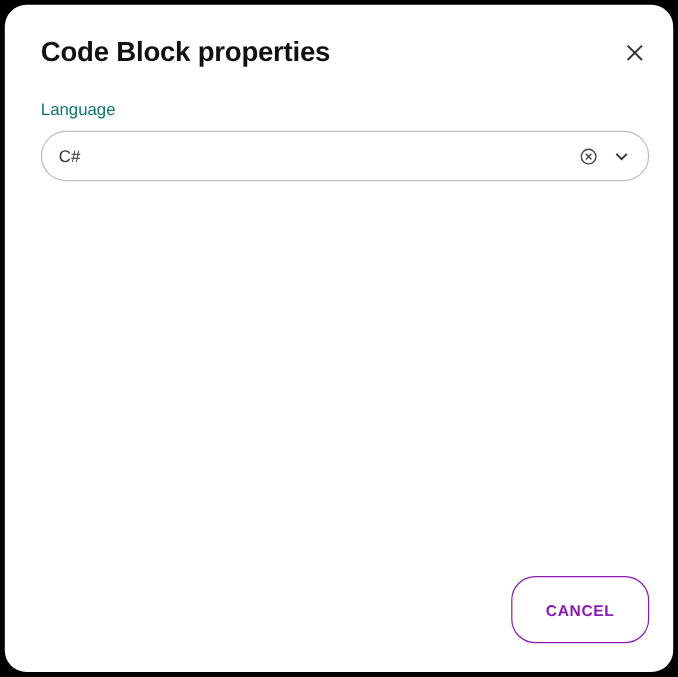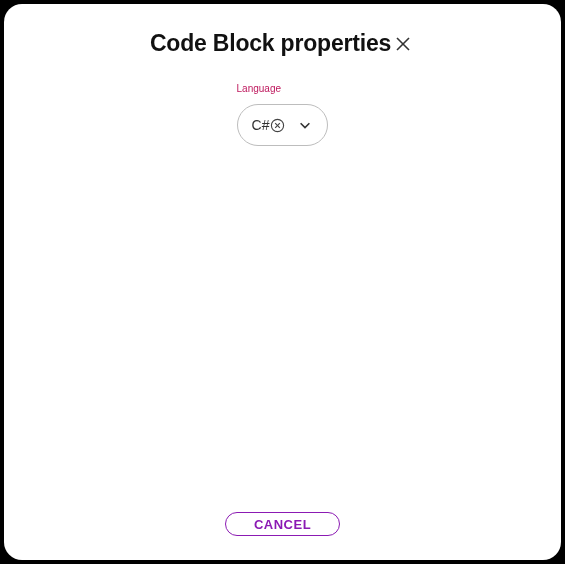--- a/index.html
+++ b/index.html
@@ -2,24 +2,23 @@
 <html><head>
 <meta charset="utf-8">
 <style>
   * { box-sizing: border-box; margin: 0; padding: 0; }
   html, body { width: 565px; height: 564px; font-family: -apple-system, BlinkMacSystemFont, "Segoe UI", Arial, sans-serif; background: #000; }
   .modal {
     position: absolute;
     top: 4px; left: 4px; right: 4px; bottom: 4px;
     background: #fff;
     border-radius: 18px;
-    padding: 26px 30px 24px 30px;
+    padding: 26px 20px 24px 30px;
     display: flex;
     flex-direction: column;
-    align-items: center;
   }
   .header {
     display: flex;
     justify-content: space-between;
     align-items: center;
     margin-bottom: 26px;
   }
   .title {
     font-size: 23px;
     font-weight: 700;
@@ -28,22 +27,22 @@
   }
   .close-btn {
     width: 24px; height: 24px;
     display: flex;
     align-items: center; justify-content: center;
     cursor: pointer;
     color: #333;
   }
   .field-group { margin-bottom: 20px; }
   .label {
-    font-size: 10px;
-    color: #be185d;
+    font-size: 14px;
+    color: #0f766e;
     margin-bottom: 10px;
     display: block;
   }
   .select-wrap {
     position: relative;
     display: flex;
     align-items: center;
     border: 1px solid #bdbdbd;
     border-radius: 22px;
     height: 42px;
@@ -82,21 +81,21 @@
     outline: none;
   }
   .footer {
     margin-top: auto;
     display: flex;
     justify-content: flex-end;
     gap: 10px;
     padding-top: 10px;
   }
   .btn {
-    height: 24px;
+    height: 56px;
     border-radius: 20px;
     padding: 0 28px;
     font-size: 13px;
     font-weight: 700;
     letter-spacing: 0.5px;
     cursor: pointer;
     display: flex;
     align-items: center;
     justify-content: center;
     border: none;

